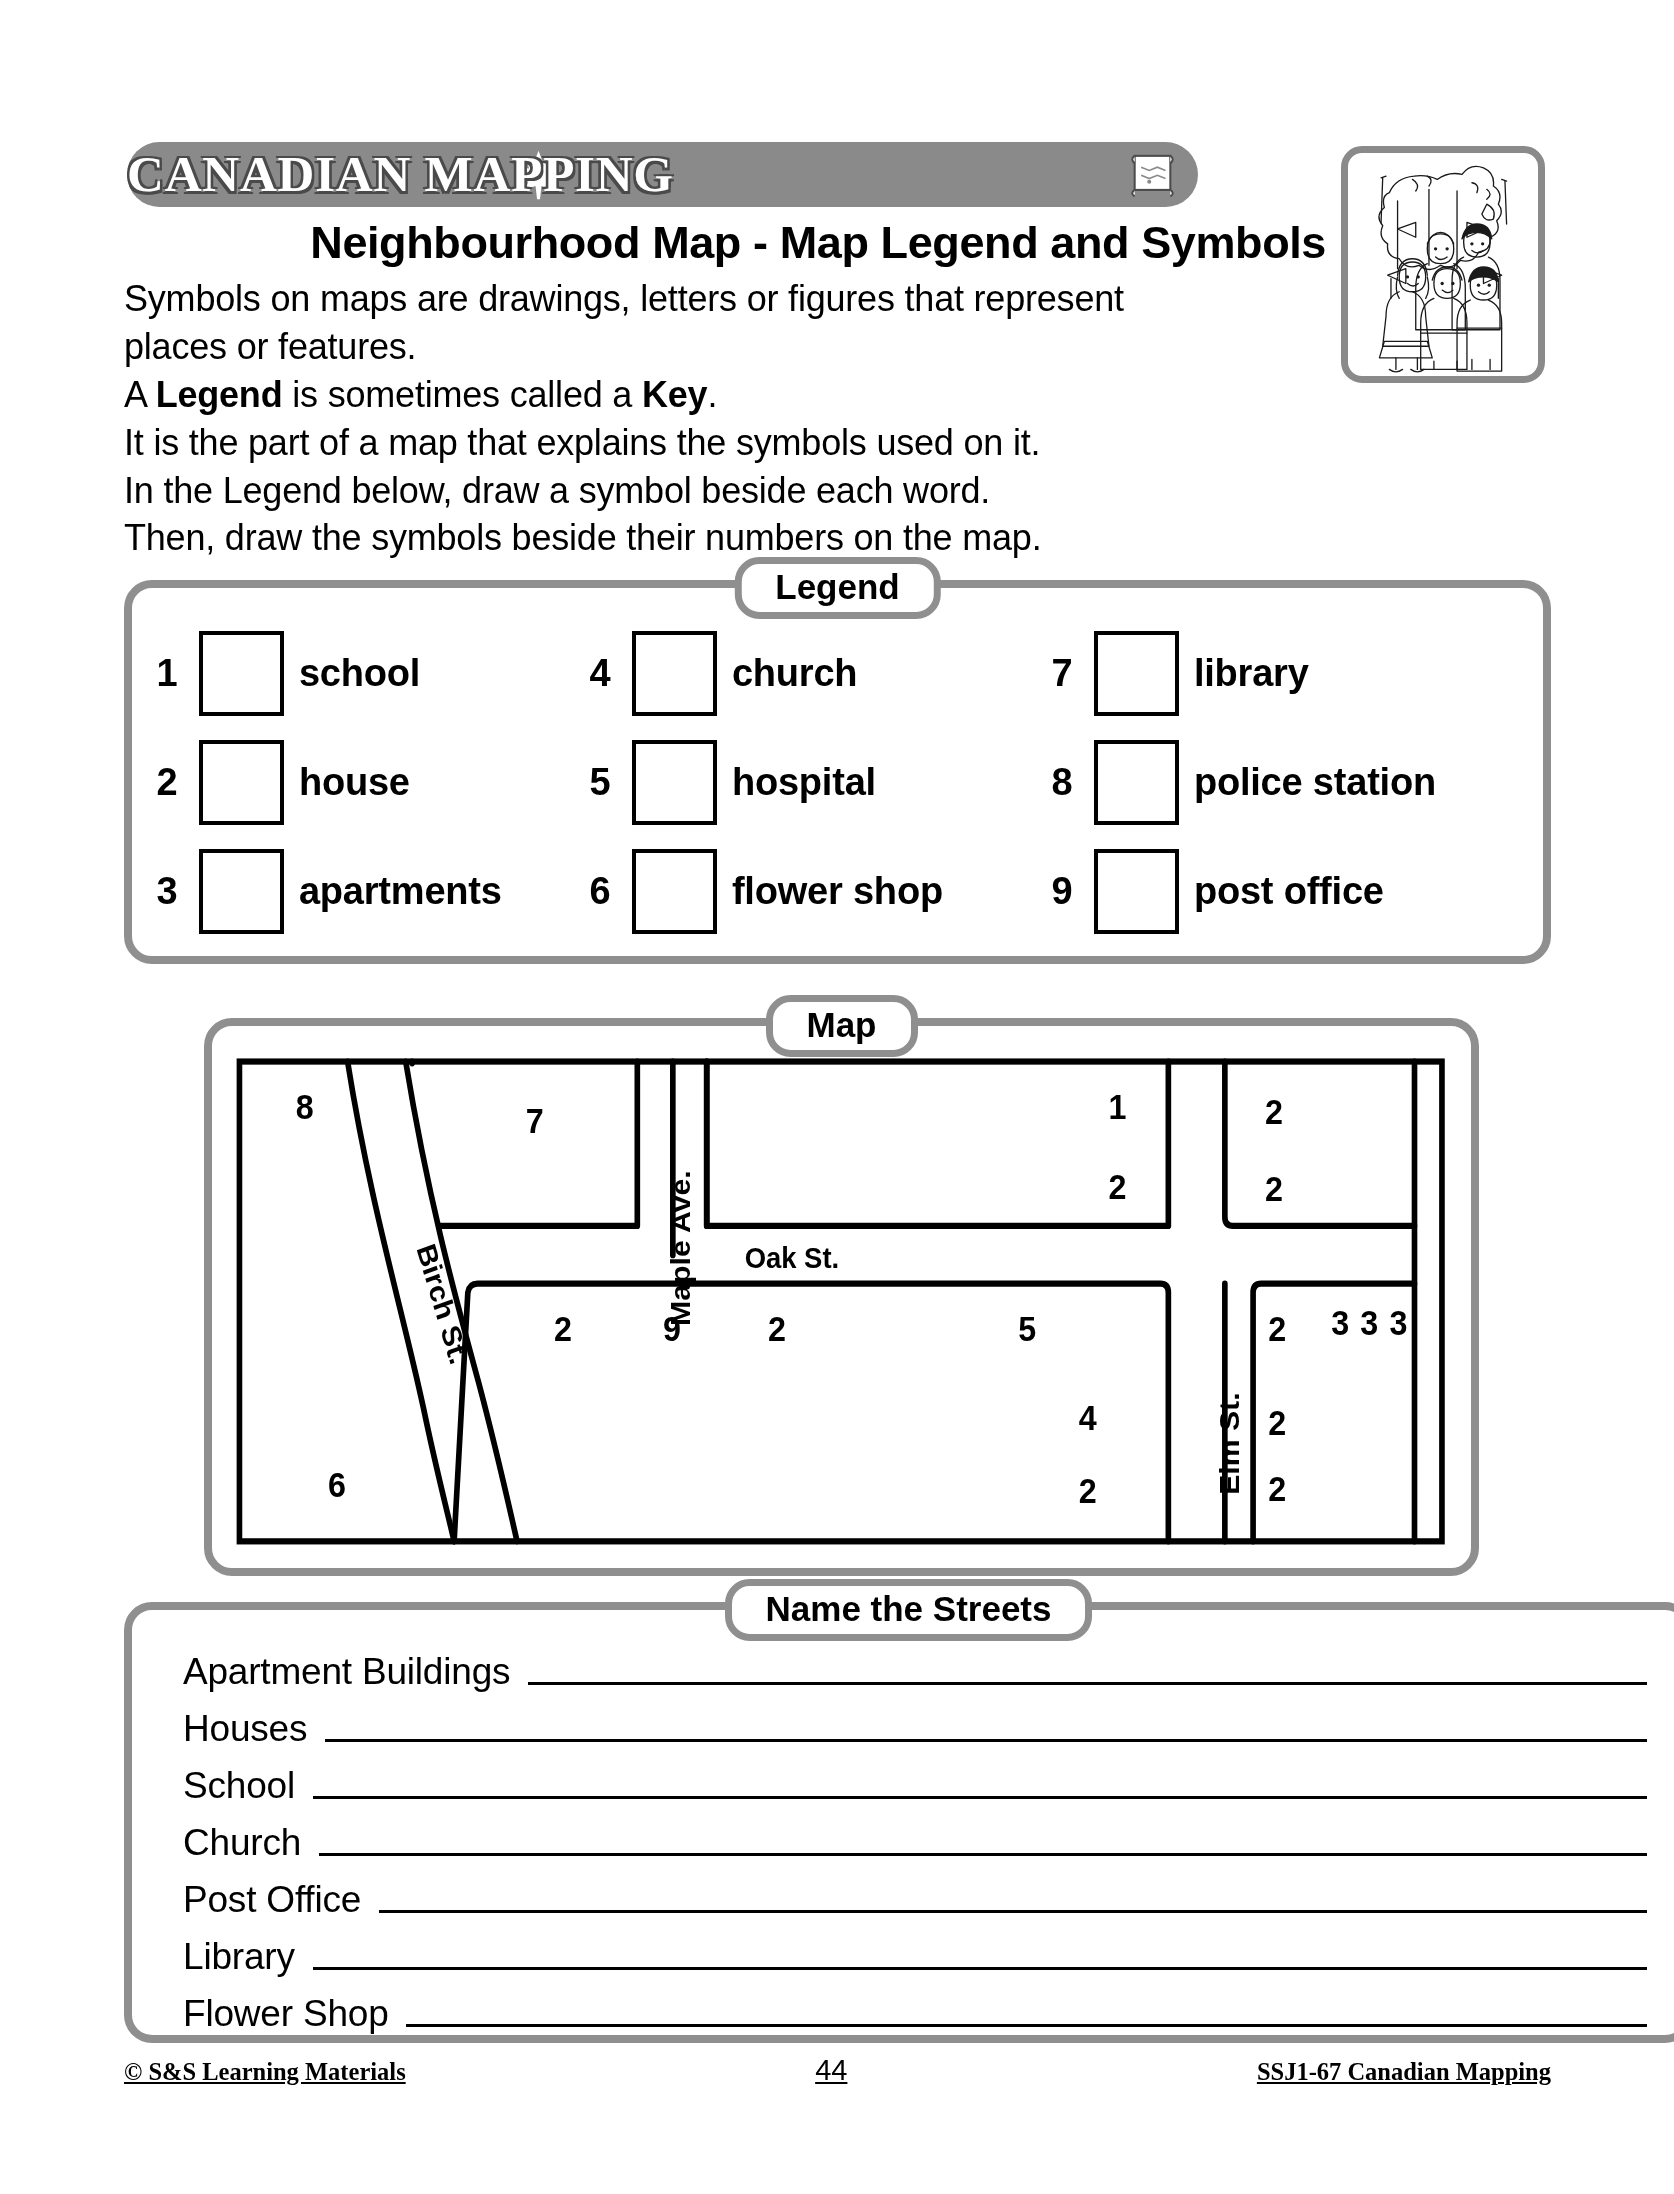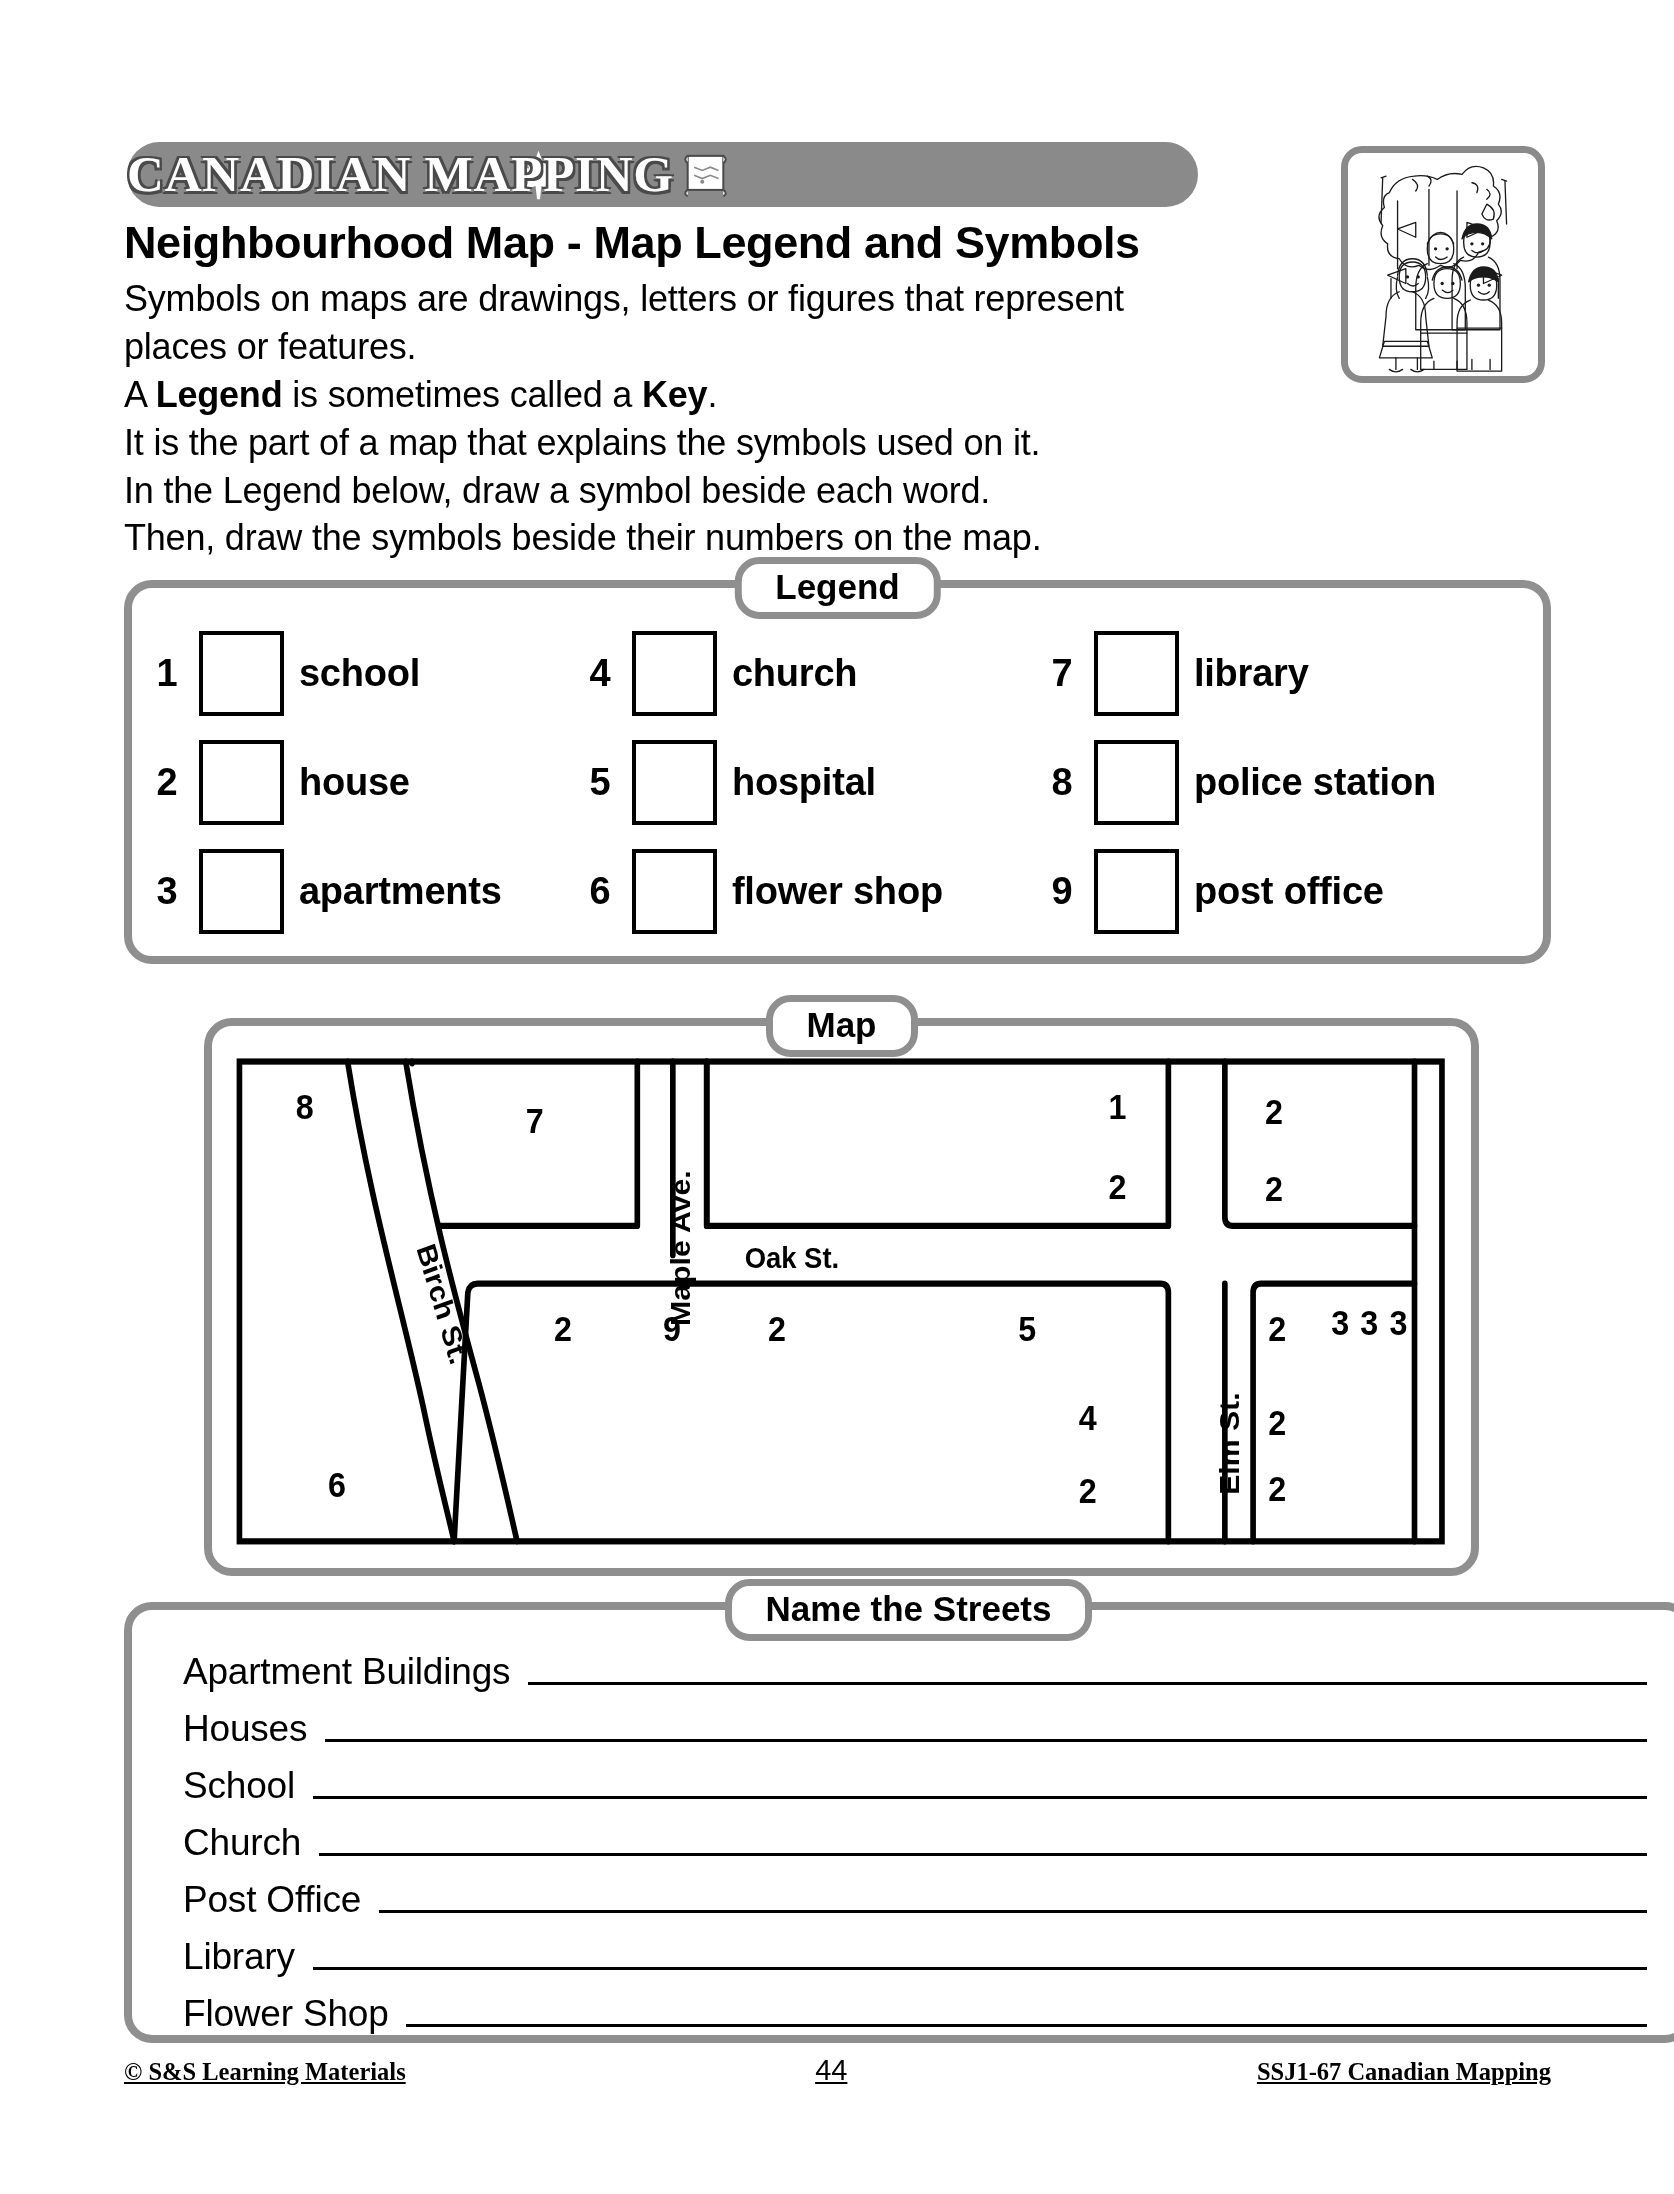--- a/index.html
+++ b/index.html
@@ -15,21 +15,21 @@
 
   
   #header-banner{
     position:absolute;left:127px;top:142px;width:1071px;height:65px;
     background:#8a8a8a;
     border-radius:33px;
     overflow:hidden;
   }
   #header-banner .banner-inner{
     position:absolute;inset:0;
-    display:flex;align-items:center;justify-content:flex-start;
+    display:flex;align-items:center;justify-content:space-between;
     padding-right:21px;
     gap:7px;
   }
   #banner-title{
     font-family:"Liberation Serif", serif;
     font-weight:bold;
     font-size:51px;
     letter-spacing:0.8px;
     color:#ffffff;
     text-shadow:
@@ -53,20 +53,21 @@
     background:#fff;
     box-sizing:border-box;
     overflow:hidden;
   }
 
   
   #page-title{
     position:absolute;left:124px;top:217px;width:1202px;
     font-size:45px;font-weight:bold;letter-spacing:-0.4px;
     white-space:nowrap;
+    text-align:right;
   }
   #instructions{
     position:absolute;left:124px;top:275px;width:1218px;
     font-size:36px;line-height:1.33;
     letter-spacing:-0.2px;
   }
   #instructions .line{display:block;white-space:nowrap;}
   #instructions b{font-weight:bold;}
 
   

